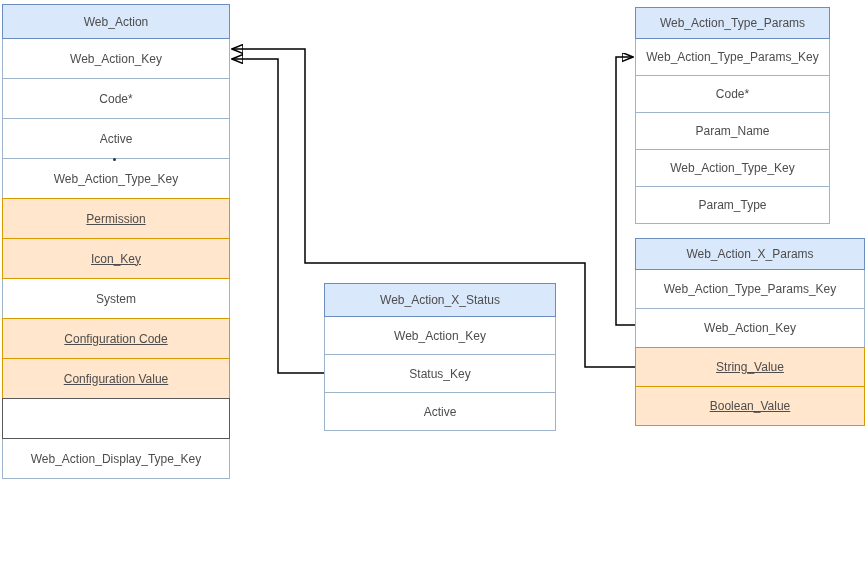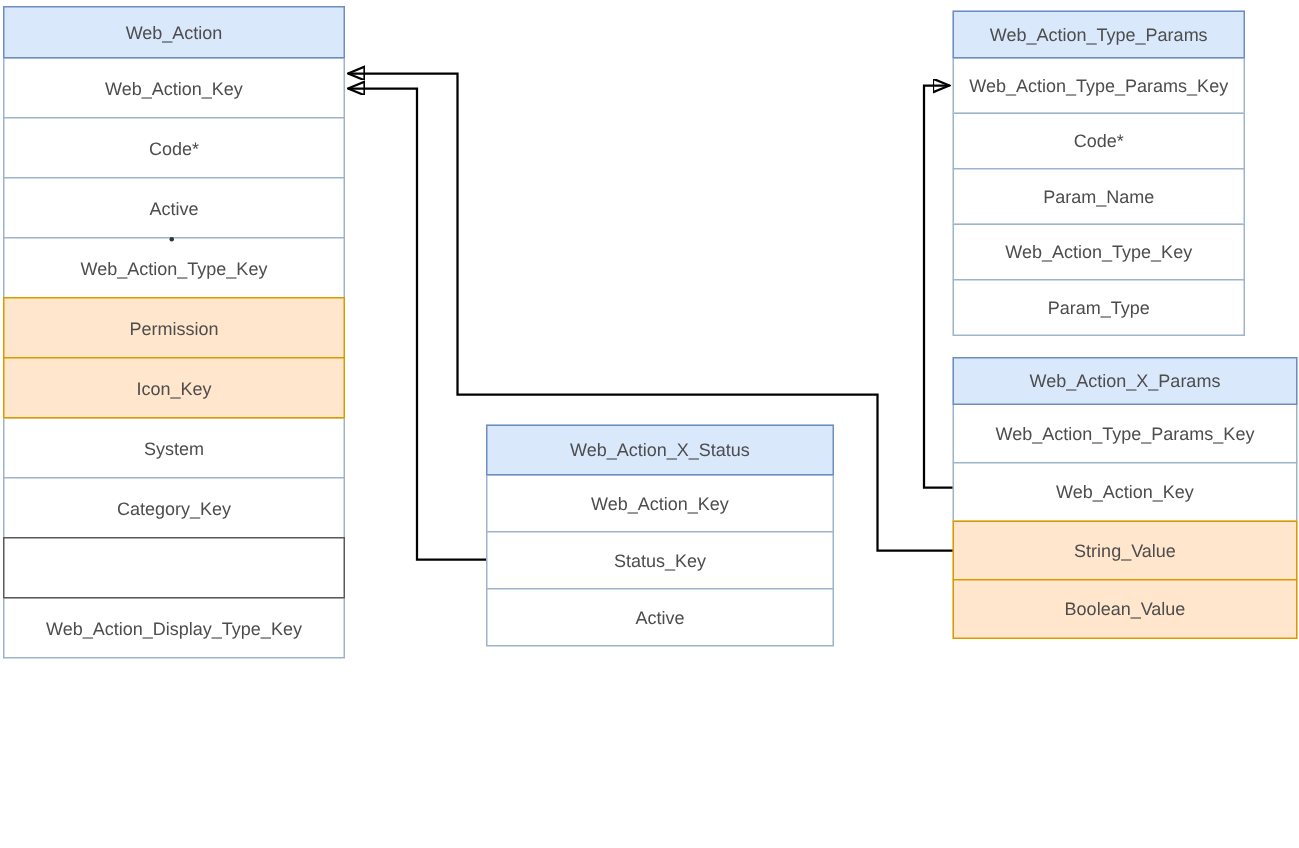--- a/index.html
+++ b/index.html
@@ -32,21 +32,21 @@
     display: flex; align-items: center; justify-content: center;
     background: #ffffff;
     border: 1px solid var(--row-border, #9db4cb);
     text-align: left;
     white-space: nowrap;
     overflow: hidden;
   }
   .row.orange {
     background: var(--orange-fill, #ffe6cc);
     border-color: var(--orange-border, #d79b00);
-    position: relative; z-index: 2;
+    position: relative; z-index: 2; text-decoration: underline;
   }
   .row.pink {
     background: var(--pink-fill, #f8cecc);
     border-color: var(--pink-border, #b85450);
     position: relative; z-index: 3;
   }
   .row.empty {
     border-color: var(--empty-border, #595959);
     position: relative; z-index: 2;
   }
@@ -83,21 +83,22 @@
   <div class="etable t-web-action">
     <div class="thead">Web_Action</div>
     <div>
         <div class="row white">Web_Action_Key</div>
         <div class="row white">Code*</div>
         <div class="row white">Active</div>
         <div class="row white">Web_Action_Type_Key</div>
         <div class="row orange">Permission</div>
         <div class="row orange">Icon_Key</div>
         <div class="row white">System</div>
-        <div class="row white">Category_Key</div>
+        <div class="row orange">Configuration Code</div>
+        <div class="row orange">Configuration Value</div>
         <div class="row empty"></div>
         <div class="row white">Web_Action_Display_Type_Key</div>
       </div>
   </div>
 
   <div class="etable t-x-status">
     <div class="thead">Web_Action_X_Status</div>
     <div>
         <div class="row white">Web_Action_Key</div>
         <div class="row white">Status_Key</div>

